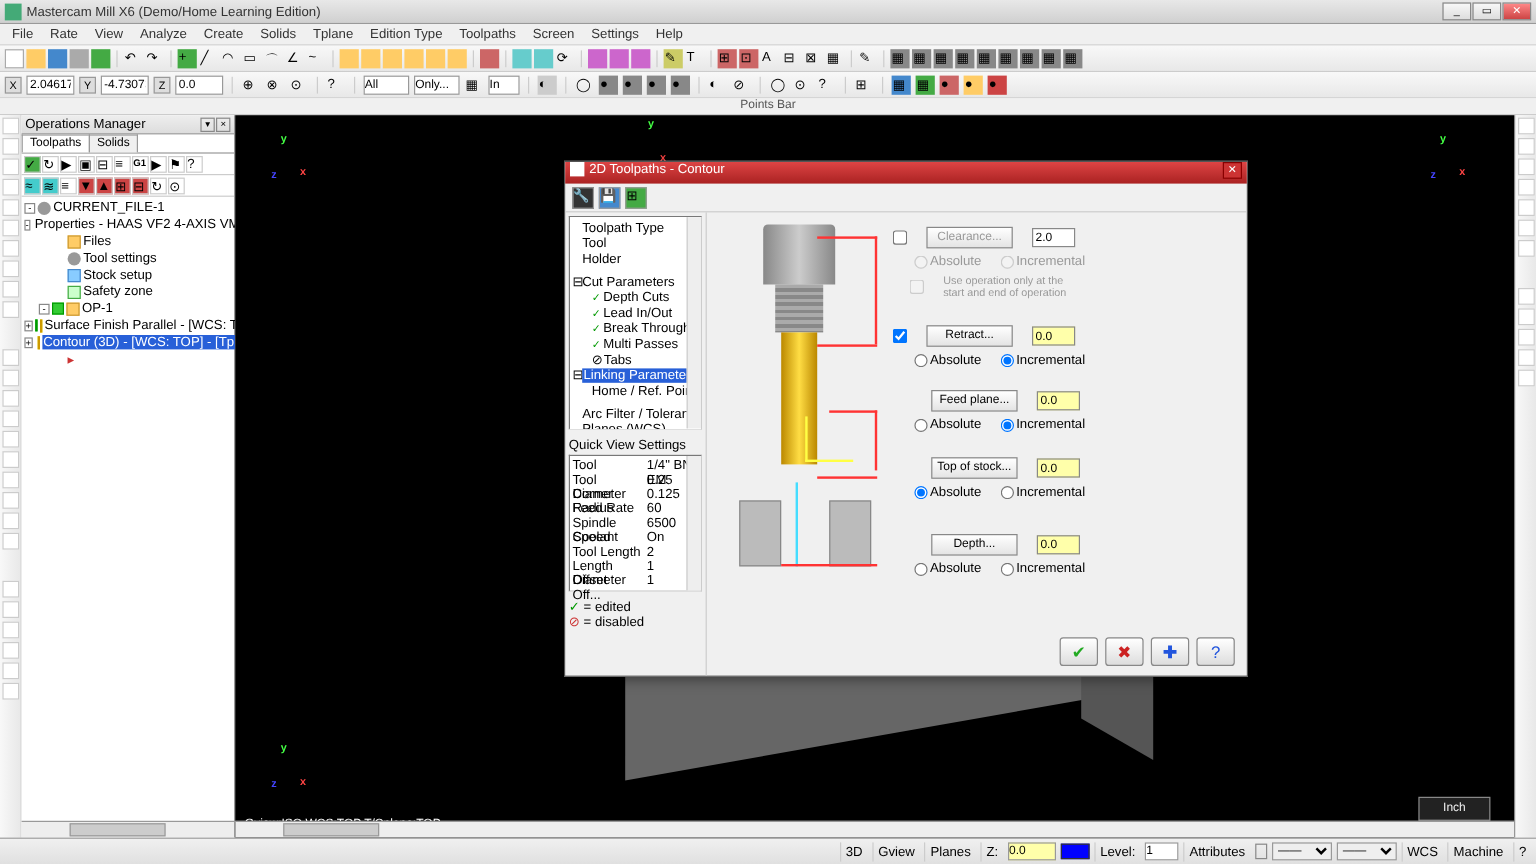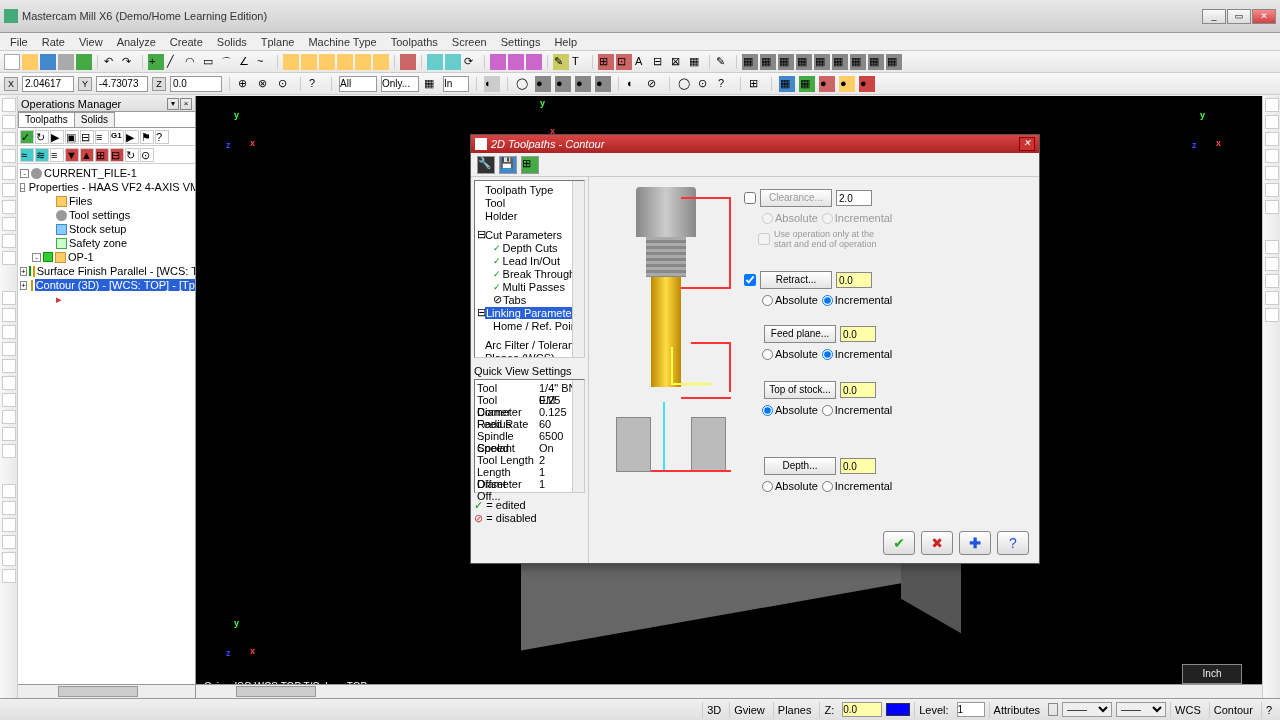--- a/index.html
+++ b/index.html
@@ -1,37 +1,37 @@
 <!DOCTYPE html>
 <html><head>
 <meta charset="utf-8">
 <style>
 * { margin: 0; padding: 0; box-sizing: border-box; font-family: "Segoe UI", Tahoma, sans-serif; font-size: 11px; }
 body { background: #fff; overflow: hidden; width: 1280px; height: 720px; position: relative; }
 
 
-.titlebar { height: 20px; background: linear-gradient(#e8e8e8, #d0d0d0); border-bottom: 1px solid #999; display: flex; align-items: center; padding: 16px 4px; }
+.titlebar { height: 20px; background: linear-gradient(#e8e8e8, #d0d0d0); border-bottom: 1px solid #999; display: flex; align-items: center; padding: 3px 4px; }
 .titlebar-icon { width: 14px; height: 14px; background: #4a7; margin-right: 4px; }
 .titlebar-text { flex: 1; color: #333; font-size: 11px; }
 .win-btns { display: flex; gap: 1px; }
 .win-btn { width: 24px; height: 15px; border: 1px solid #888; background: linear-gradient(#f8f8f8,#ddd); text-align: center; line-height: 12px; font-size: 9px; }
 .win-btn.close { background: linear-gradient(#f88,#c44); color:#fff; }
 
 
 .menubar { height: 18px; background: #f0f0f0; display: flex; align-items: center; padding: 0 4px; gap: 2px; border-bottom: 1px solid #ccc; }
 .menu-item { padding: 1px 6px; color: #333; }
 
 
 .toolbar { height: 22px; background: linear-gradient(#f8f8f8,#e8e8e8); border-bottom: 1px solid #ccc; display: flex; align-items: center; padding: 0 4px; gap: 2px; }
 .tb-btn { width: 16px; height: 16px; border: 1px solid transparent; display: inline-block; }
 .tb-sep { width: 1px; height: 14px; background: #ccc; margin: 0 3px; }
 
 .coordbar { height: 22px; background: linear-gradient(#f8f8f8,#e8e8e8); border-bottom: 1px solid #ccc; display: flex; align-items: center; padding: 0 4px; gap: 4px; }
 .coord-label { width: 14px; height: 14px; background: #ddd; border: 1px solid #999; text-align: center; line-height: 12px; font-size: 9px; }
-.coord-input { width: 52px; height: 16px; border: 1px solid #999; padding: 0 2px; font-size: 10px; background:#fff; }
+.coord-input { width: 40px; height: 16px; border: 1px solid #999; padding: 0 2px; font-size: 10px; background:#fff; }
 .small-combo { width: 38px; height: 16px; border: 1px solid #999; font-size: 10px; background:#fff; }
 
 .ribbon-label { height: 14px; text-align: center; font-size: 10px; color: #555; background: #f0f0f0; border-bottom:1px solid #ccc; }
 
 
 .main { position: absolute; top: 96px; left: 0; right: 0; bottom: 22px; display: flex; }
 
 
 .vtoolstrip { width: 18px; background: linear-gradient(90deg,#f8f8f8,#e8e8e8); border-right: 1px solid #ccc; display: flex; flex-direction: column; align-items: center; padding: 2px 0; gap: 3px; }
 .vbtn { width: 14px; height: 14px; border: 1px solid #ccc; background:#fff; }
@@ -76,21 +76,21 @@
 .hscroll-thumb { position:absolute; left:40px; top:1px; width:80px; height:11px; background:#ccc; border:1px solid #999; }
 
 
 .statusbar { position:absolute; left:0; right:0; bottom:0; height:22px; background: linear-gradient(#f0f0f0,#e0e0e0); border-top:1px solid #999; display:flex; align-items:center; justify-content:flex-end; padding:0 4px; gap:4px; font-size:10px; }
 .status-item { padding:0 4px; border-left:1px solid #ccc; height:16px; line-height:16px; }
 .status-combo { height:15px; border:1px solid #999; font-size:10px; }
 .color-sw { width:24px; height:13px; background:#00f; border:1px solid #333; }
 
 
 .dialog { position:absolute; left:470px; top:134px; width:570px; height:430px; background:#f0f0f0; border:1px solid #555; box-shadow:3px 3px 10px rgba(0,0,0,0.4); }
-.dlg-title { height:18px; background:linear-gradient(#d44,#a22); color:#fff; display:flex; align-items:center; padding:0 4px; font-size:11px;font-style:italic; }
+.dlg-title { height:18px; background:linear-gradient(#d44,#a22); color:#fff; display:flex; align-items:flex-start; padding:0 4px; font-size:11px; }
 .dlg-title .sp { flex:1; }
 .dlg-close { width:16px; height:14px; background:#c33; border:1px solid #800; text-align:center; line-height:11px; color:#fff; font-size:9px; }
 .dlg-toolbar { height:24px; display:flex; align-items:center; padding:0 6px; gap:4px; border-bottom:1px solid #ccc; }
 .dlg-tbtn { width:18px; height:18px; border:1px solid #999; background:linear-gradient(#fff,#ddd); }
 .dlg-body { display:flex; height:calc(100% - 18px - 24px); }
 .dlg-left { width:118px; border-right:1px solid #ccc; display:flex; flex-direction:column; }
 .param-tree { flex:0 0 178px; overflow:auto; border:1px inset #ccc; margin:3px; padding:2px; font-size:10px; background:#fff; position:relative; }
 .param-tree .vscroll { position:absolute; right:0; top:0; bottom:0; width:12px; background:#eee; border-left:1px solid #ccc; }
 .pt-row { height:13px; display:flex; align-items:center; white-space:nowrap; }
 .pt-sel { background:#2860d8; color:#fff; padding:0 1px; }
@@ -109,21 +109,21 @@
 .tool-diagram { position:absolute; left:12px; top:10px; width:130px; height:290px; }
 .tool-holder { position:absolute; left:35px; top:0; width:60px; height:50px; background:linear-gradient(90deg,#888,#ccc,#888); border-radius:4px 4px 0 0; }
 .tool-shank { position:absolute; left:45px; top:50px; width:40px; height:40px; background:repeating-linear-gradient(#aaa,#aaa 3px,#888 3px,#888 6px); }
 .tool-flute { position:absolute; left:50px; top:90px; width:30px; height:110px; background:linear-gradient(90deg,#b80,#fd4,#b80); }
 .red-line { position:absolute; background:#f33; }
 .yel-line { position:absolute; background:#ff4; }
 .cyan-line { position:absolute; background:#4df; }
 .stock-box { position:absolute; background:#bbb; border:1px solid #888; }
 
 .param-group { position:absolute; left:155px; width:270px; }
-.pg-row { display:flex; align-items:center; height:18px; gap:4px; margin-bottom:2px; }
+.pg-row { display:flex; align-items:center; height:18px; gap:16px; margin-bottom:2px; }
 .pg-check { width:12px; height:12px; }
 .pg-btn { width:72px; height:18px; border:1px solid #888; background:linear-gradient(#fff,#e4e4e4); font-size:10px; padding:0 3px; text-align:center; line-height:16px; }
 .pg-btn.disabled { color:#999; }
 .pg-input { width:36px; height:16px; border:1px solid #888; font-size:10px; padding:0 2px; }
 .pg-input.yellow { background:#ffa; }
 .pg-radio { display:flex; align-items:center; gap:2px; font-size:10px; }
 .pg-radio input { width:11px; height:11px; }
 .pg-note { font-size:9px; color:#999; margin-left:18px; line-height:10px; }
 
 .dlg-buttons { position:absolute; right:10px; bottom:8px; display:flex; gap:6px; }
@@ -147,21 +147,21 @@
 </div>
 
 <div class="menubar">
   <span class="menu-item">File</span>
   <span class="menu-item">Rate</span>
   <span class="menu-item">View</span>
   <span class="menu-item">Analyze</span>
   <span class="menu-item">Create</span>
   <span class="menu-item">Solids</span>
   <span class="menu-item">Tplane</span>
-  <span class="menu-item">Machine Type</span>
+  <span class="menu-item">Edition Type</span>
   <span class="menu-item">Toolpaths</span>
   <span class="menu-item">Screen</span>
   <span class="menu-item">Settings</span>
   <span class="menu-item">Help</span>
 </div>
 
 <div class="toolbar">
   <span class="tb-btn" style="background:#fff;border:1px solid #aaa;"></span>
   <span class="tb-btn" style="background:#fc6;"></span>
   <span class="tb-btn" style="background:#48c;"></span>
@@ -451,21 +451,21 @@
   <span class="status-item">Z:</span>
   <input class="status-combo" style="width: 40px; background: rgb(255, 255, 170);" value="0.0">
   <div class="color-sw"></div>
   <span class="status-item">Level:</span>
   <input class="status-combo" style="width: 28px;" value="1">
   <span class="status-item">Attributes</span>
   <span style="width:10px;height:13px;border:1px solid #888;display:inline-block;"></span>
   <select class="status-combo" style="width:50px"><option>——</option></select>
   <select class="status-combo" style="width:50px"><option>——</option></select>
   <span class="status-item">WCS</span>
-  <span class="status-item">Contour</span>
+  <span class="status-item">Machine</span>
   <span class="status-item">?</span>
 </div>
 
 <div class="dialog">
   <div class="dlg-title">
     <span style="width:12px;height:12px;background:#fff;margin-right:4px;"></span>
     <span>2D Toolpaths - Contour</span>
     <span class="sp"></span>
     <span class="dlg-close">✕</span>
   </div>
@@ -668,21 +668,21 @@
               <input type="radio" name="top" checked="" style="">
               <span>Absolute</span>
             </label>
           <label class="pg-radio">
               <input type="radio" name="top" style="">
               <span>Incremental</span>
             </label>
         </div>
       </div>
 
-      <div class="param-group" style="top:280px;">
+      <div class="param-group" style="top:268px;">
         <div class="pg-row">
           <span style="width:16px;"></span>
           <div class="pg-btn">Depth...</div>
           <input class="pg-input yellow" value="0.0" style="">
         </div>
         <div class="pg-row" style="margin-left:18px;">
           <label class="pg-radio">
               <input type="radio" name="depth" style="">
               <span>Absolute</span>
             </label>

